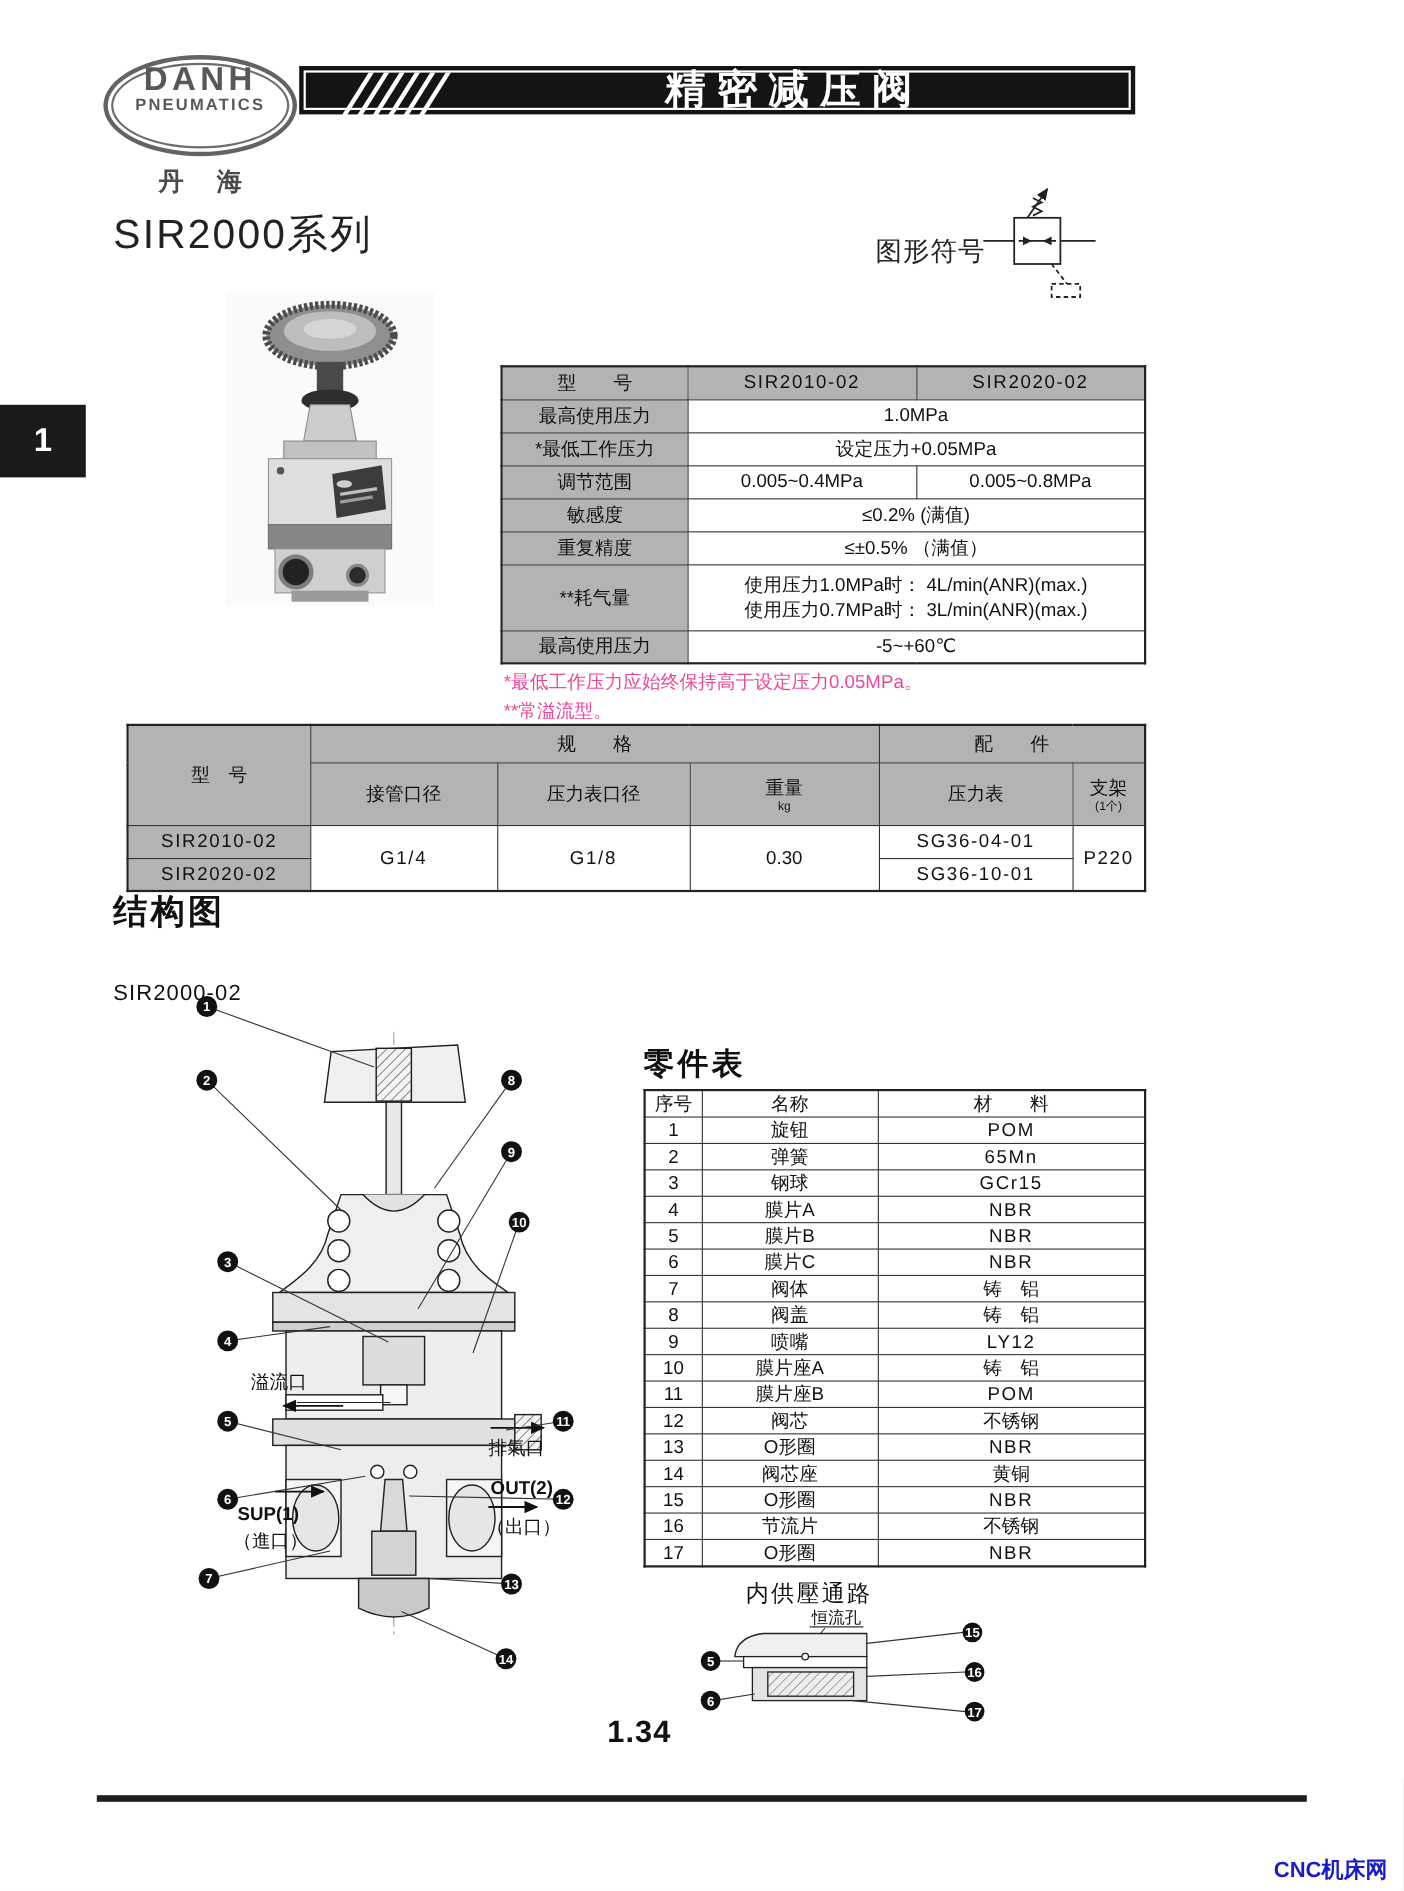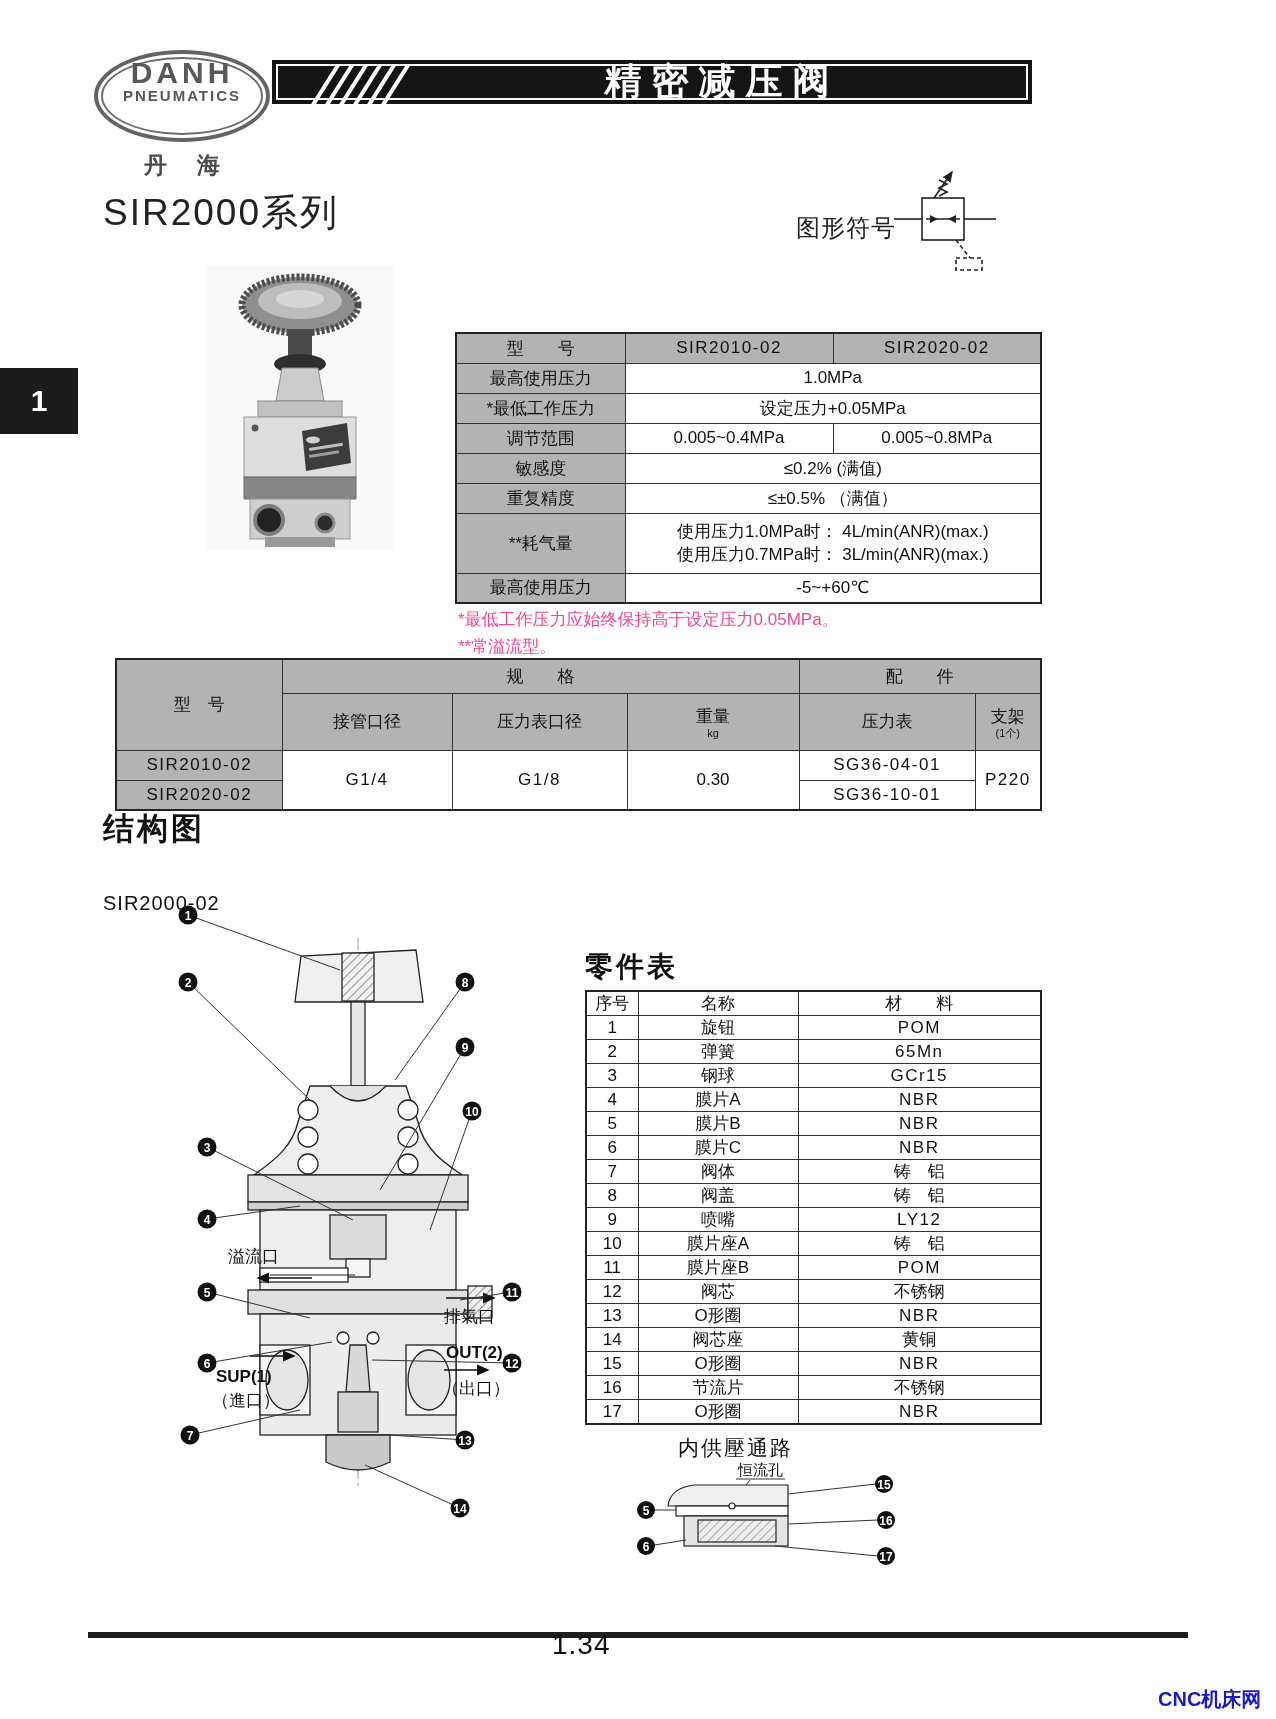--- a/index.html
+++ b/index.html
@@ -39,21 +39,21 @@
   .eng{letter-spacing:1.5px;}
   .small{font-size:11px;line-height:11px;}
   .notes{left:458px;top:606px;font-size:17px;line-height:27px;color:#ec4899;}
 
   .h-struct{left:103px;top:808px;font-size:31px;font-weight:600;letter-spacing:3px;}
   .h-model{left:103px;top:852px;font-size:20px;letter-spacing:1px;margin-top:40px;}
   .h-parts{left:585px;top:948px;font-size:28px;font-weight:600;letter-spacing:3px;}
   .h-internal{left:678px;top:1434px;font-size:21px;letter-spacing:2px;}
 
   .rule{left:88px;top:1632px;width:1100px;height:6px;background:#1e1e1e;}
-  .pagenum{left:552px;top:1629px;font-size:28px;font-weight:400;letter-spacing:1px;}
+  .pagenum{left:552px;top:1559px;font-size:28px;font-weight:700;letter-spacing:1px;}
   .watermark{left:1158px;top:1686px;font-size:20px;font-weight:700;color:#1a1acd;}
 
   svg text{font-family:"Liberation Sans","DejaVu Sans",sans-serif;}
   .balloon-num{fill:#fff;font-size:12px;font-weight:700;}
   .dlabel{font-size:17px;fill:#111;}
   .dlabel-en{font-size:17px;font-weight:600;fill:#111;}
 </style>
 </head>
 <body>
 

